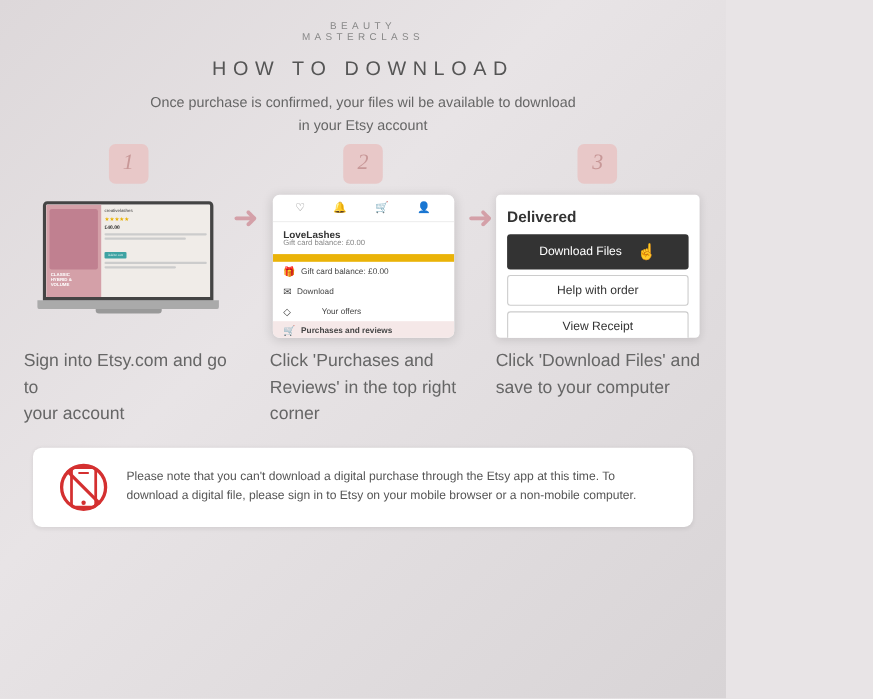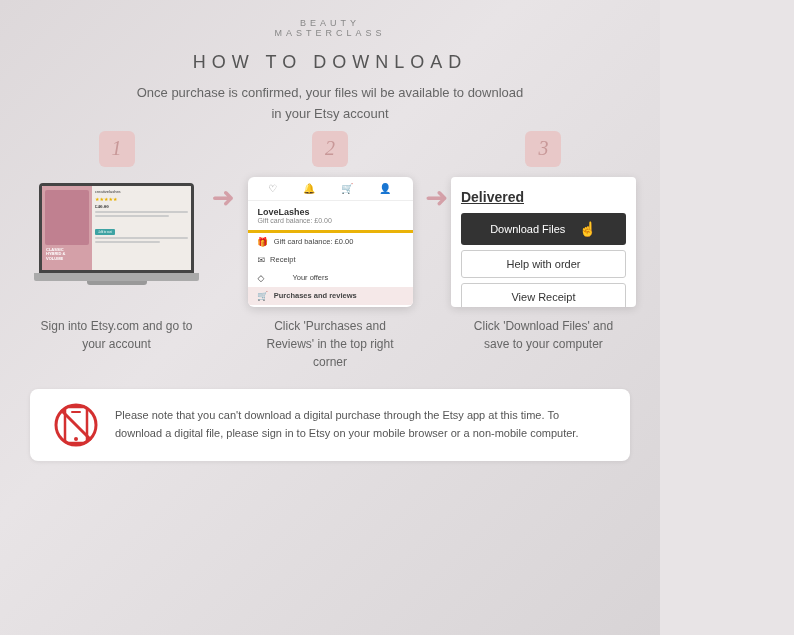--- a/index.html
+++ b/index.html
@@ -211,21 +211,21 @@
       padding: 6px 8px;
       border-bottom: 1px solid #eee;
       font-size: 10px;
       color: #888;
     }
     .dropdown-user {
       padding: 6px 10px;
       font-size: 9px;
       font-weight: bold;
       color: #333;
-      border-bottom: 3px solid #eab308;
+      border-bottom: 7px solid #eab308;
     }
     .dropdown-user-sub {
       font-size: 8px;
       color: #888;
       font-weight: normal;
     }
     .dropdown-item {
       padding: 4px 10px;
       font-size: 8px;
       color: #444;
@@ -248,21 +248,20 @@
       box-shadow: 0 2px 8px rgba(0,0,0,0.12);
       overflow: hidden;
       font-family: Arial, sans-serif;
       padding: 12px 10px 8px;
     }
     .etsy-delivered {
       font-size: 14px;
       font-weight: bold;
       color: #333;
       margin-bottom: 8px;
-      text-decoration: underline;
     }
     .etsy-btn-download {
       width: 100%;
       background: #333;
       color: white;
       font-size: 11px;
       padding: 8px 10px;
       border-radius: 3px;
       text-align: center;
       margin-bottom: 5px;
@@ -292,22 +291,21 @@
       background: white;
       color: #333;
       font-size: 11px;
       padding: 7px 0;
       border-radius: 3px;
       text-align: center;
       border: 1px solid #ccc;
       cursor: pointer;
     }
     .step-caption {
-      text-align: center;
-      font-size: 12px;
+      font-size: 16px;
       color: #666;
       font-family: Arial, sans-serif;
       line-height: 1.5;
       margin-top: 10px;
       max-width: 190px;
     }
     
     .notice {
       display: flex;
       flex-direction: row;
@@ -402,21 +400,21 @@
           <div class="dropdown-user">
             <div>LoveLashes</div>
             <div class="dropdown-user-sub" style="color:#888;font-size:7px;font-weight:normal;">Gift card balance: £0.00</div>
           </div>
           <div class="dropdown-item">
             <span class="icon-small">🎁</span>
             <span style="font-size:7.5px;">Gift card balance: £0.00</span>
           </div>
           <div class="dropdown-item">
             <span class="icon-small">✉</span>
-            <span style="font-size:7.5px;">Receipt</span>
+            <span style="font-size:7.5px;">Download</span>
           </div>
           <div class="dropdown-item">
             <span class="icon-small">◇</span>
             <span style="font-size:7.5px;margin-left:23px;">Your offers</span>
           </div>
           <div class="dropdown-item highlighted">
             <span class="icon-small">🛒</span>
             <span style="font-size:7.5px;font-weight:bold;">Purchases and reviews</span>
           </div>
           <div class="dropdown-item">

